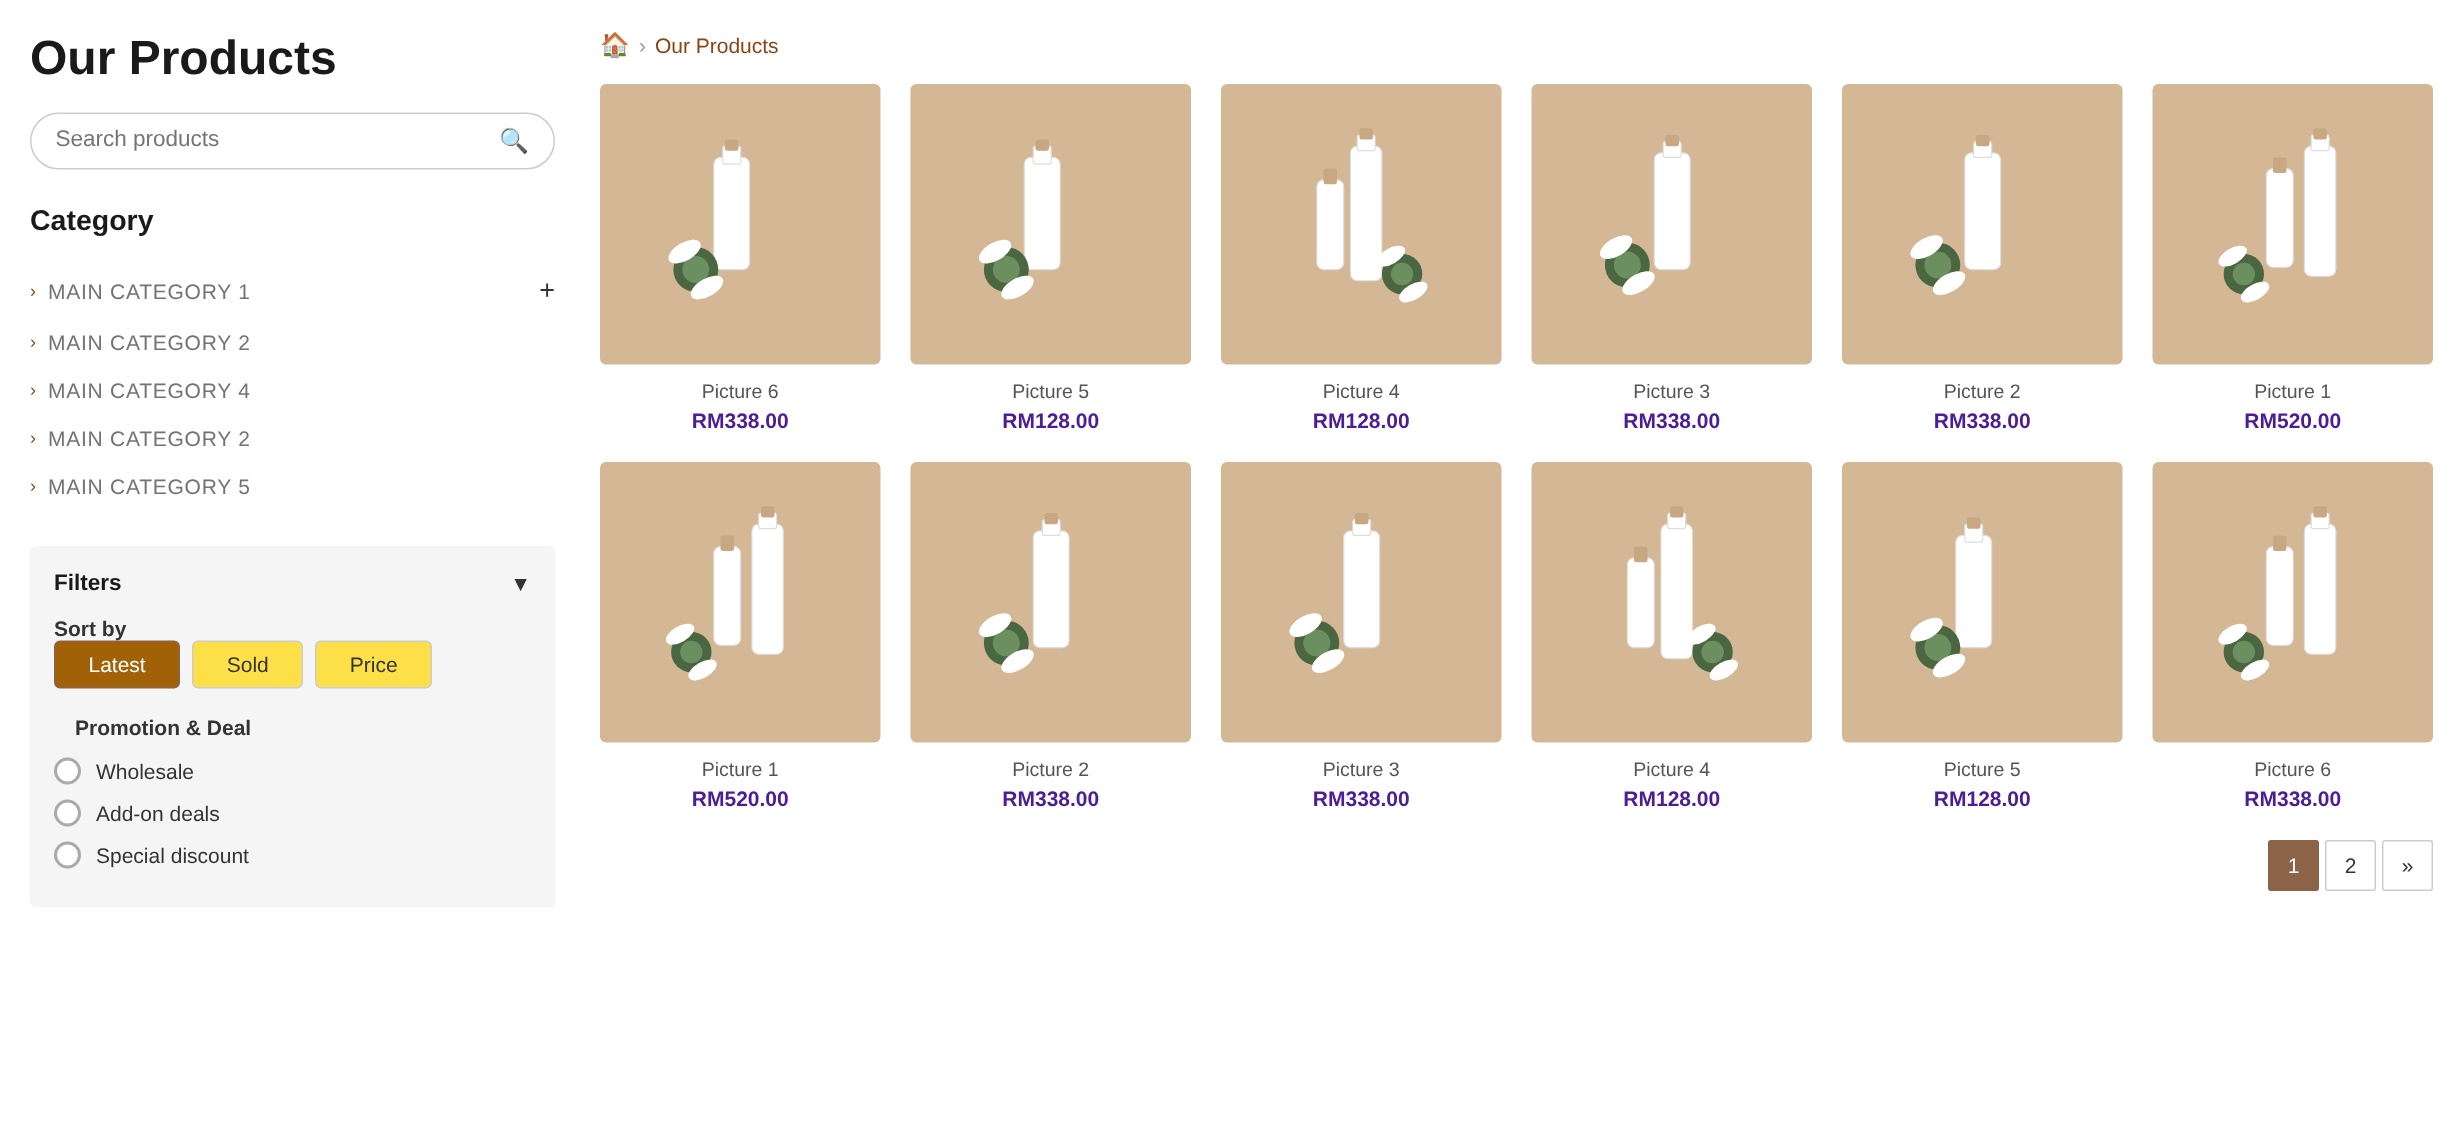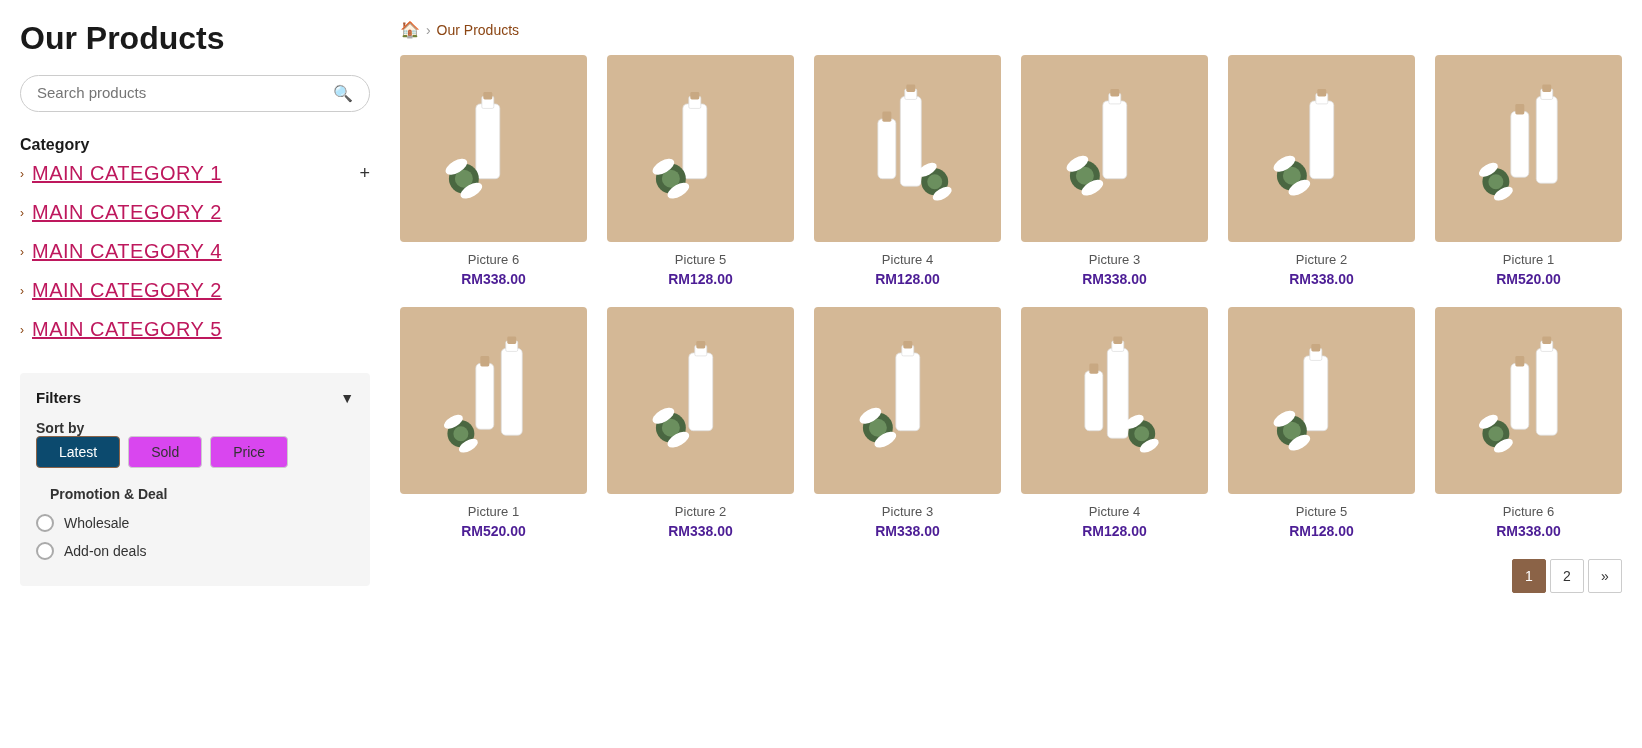--- a/index.html
+++ b/index.html
@@ -8,36 +8,36 @@
 
     
     .sidebar { width: 380px; min-width: 380px; padding-right: 30px; }
     .page-title { font-size: 32px; font-weight: 700; color: #1a1a1a; margin-bottom: 18px; }
 
     .search-box { display: flex; align-items: flex-start; border: 1.5px solid #ccc; border-radius: 30px; padding: 8px 16px; margin-bottom: 24px; background: #fff; }
     .search-box input { border: none; outline: none; flex: 1; font-size: 15px; color: #666; background: transparent; }
     .search-icon { color: #999; font-size: 16px; cursor: pointer; }
 
     .category-section { margin-bottom: 24px; }
-    .category-title { font-size: 16px; font-weight: 700; color: #1a1a1a; margin-bottom: 0; }
+    .category-title { font-size: 19px; font-weight: 700; color: #1a1a1a; margin-bottom: 16px; }
     .category-item { display: flex; align-items: center; justify-content: space-between; padding: 8px 0; cursor: pointer; }
     .category-item-left { display: flex; align-items: center; gap: 8px; }
     .category-chevron { color: #8B4513; font-size: 12px; }
-    .category-label { font-size: 20px; color: #be185d; font-weight: 500; letter-spacing: 0.5px; text-decoration: underline; }
+    .category-label { font-size: 14px; color: #737373; font-weight: 500; letter-spacing: 0.5px; }
     .category-plus { font-size: 18px; color: #333; font-weight: 400; }
 
     .filters-section { background: #f5f5f5; padding: 16px; border-radius: 4px; }
     .filters-header { display: flex; align-items: center; justify-content: space-between; margin-bottom: 14px; }
     .filters-title { font-size: 15px; font-weight: 700; color: #1a1a1a; }
     .filter-icon { color: #333; font-size: 14px; }
 
     .sort-by-label { font-size: 14px; font-weight: 700; margin-bottom: 0; }
     .sort-buttons { display: flex; gap: 8px; margin-bottom: 18px; }
-    .sort-btn { padding: 7px 22px; border: 1.5px solid #ccc; border-radius: 4px; background: #d946ef; font-size: 14px; cursor: pointer; color: #333; }
-    .sort-btn.active { background: #0c4a6e; color: #fff; border-color: #8B6347; }
+    .sort-btn { padding: 7px 22px; border: 1.5px solid #ccc; border-radius: 4px; background: #fde047; font-size: 14px; cursor: pointer; color: #333; }
+    .sort-btn.active { background: #a16207; color: #fff; border-color: #8B6347; }
 
     .promo-title { font-size: 14px; font-weight: 700; margin-bottom: 12px; margin-left: 14px; }
     .promo-item { display: flex; align-items: center; gap: 10px; margin-bottom: 10px; cursor: pointer; }
     .radio-circle { width: 18px; height: 18px; border-radius: 50%; border: 2px solid #aaa; background: #fff; flex-shrink: 0; }
     .promo-label { font-size: 14px; color: #333; }
 
     
     .main-content { flex: 1; }
     .breadcrumb { display: flex; align-items: center; gap: 6px; margin-bottom: 16px; font-size: 14px; color: #999; }
     .breadcrumb-home { color: #999; font-size: 16px; }
@@ -121,20 +121,24 @@
       </div>
 
       <div class="promo-title">Promotion &amp; Deal</div>
       <div class="promo-item">
         <div class="radio-circle"></div>
         <span class="promo-label">Wholesale</span>
       </div>
       <div class="promo-item">
         <div class="radio-circle"></div>
         <span class="promo-label">Add-on deals</span>
+      </div>
+      <div class="promo-item">
+        <div class="radio-circle"></div>
+        <span class="promo-label">Special discount</span>
       </div>
     </div>
   </div>
 
   <div class="main-content">
     <div class="breadcrumb">
       <span class="breadcrumb-home">🏠</span>
       <span class="breadcrumb-sep">›</span>
       <span class="breadcrumb-current">Our Products</span>
     </div>

